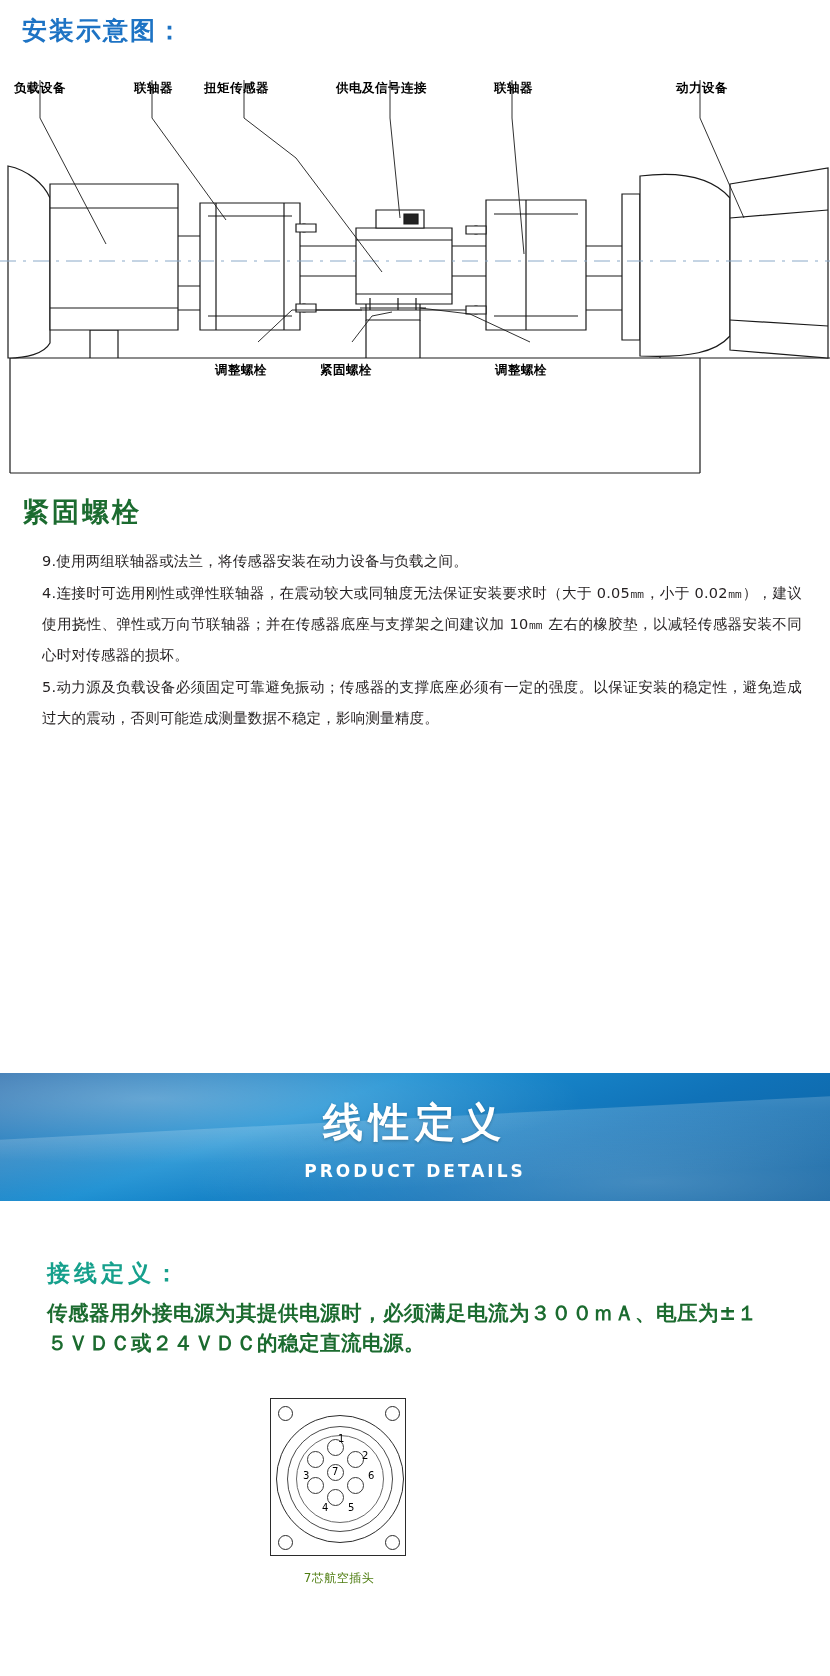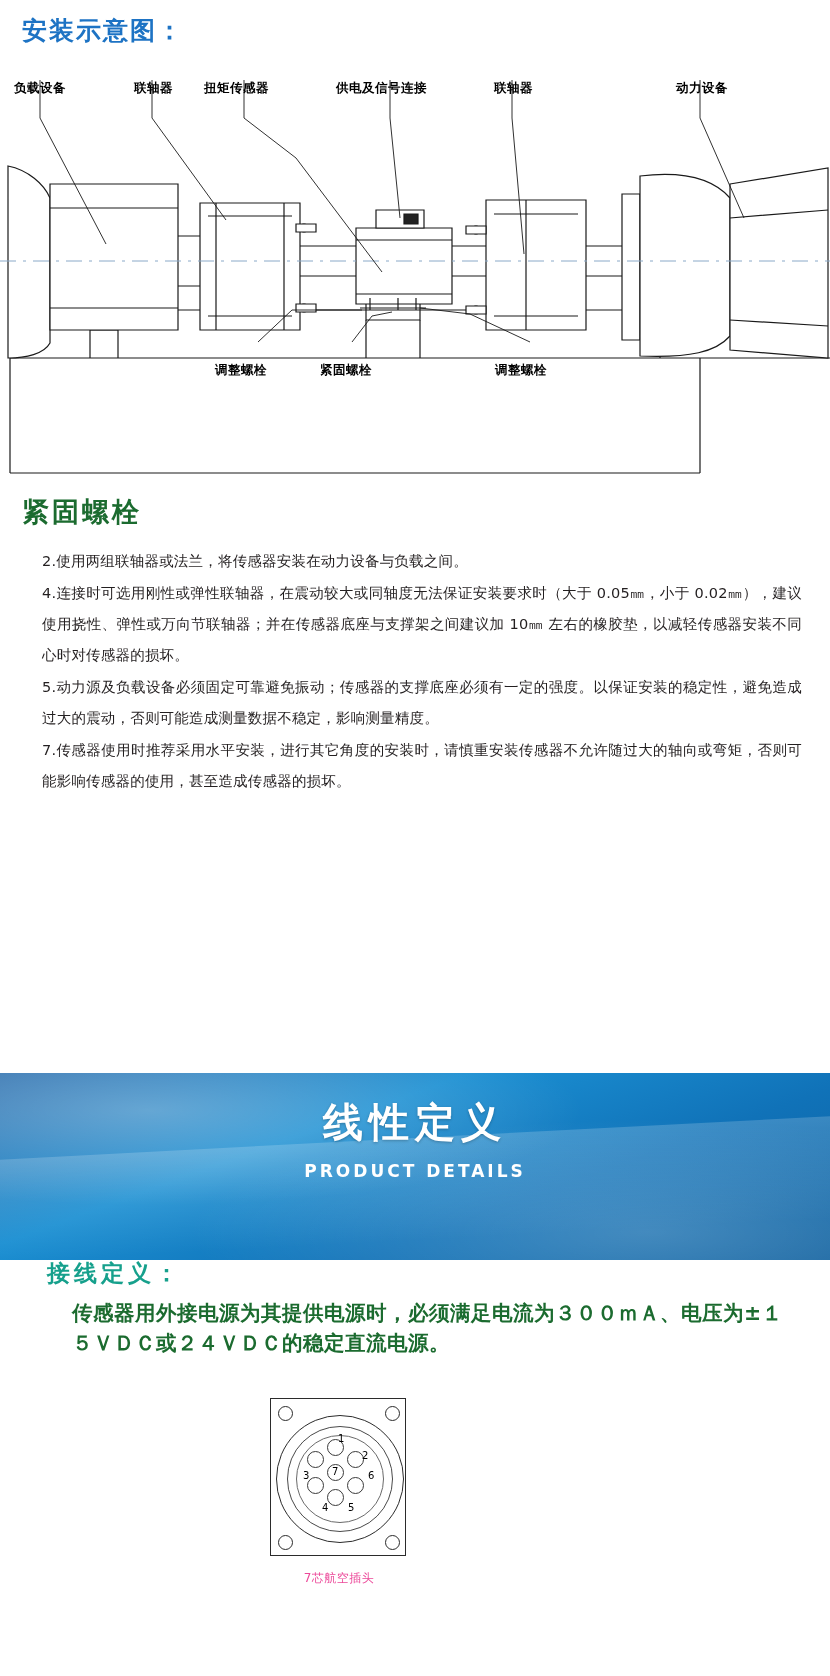--- a/index.html
+++ b/index.html
@@ -76,21 +76,21 @@
     margin-bottom: 1px;
   }
   .mi-pad { padding-left: 14px; }
 
   
   .banner {
     position: absolute;
     left: 0;
     top: 1073px;
     width: 830px;
-    height: 187px;
+    height: 128px;
     background:
       radial-gradient(ellipse at 18% 20%, rgba(255,255,255,.30) 0%, rgba(255,255,255,0) 45%),
       radial-gradient(ellipse at 78% 85%, rgba(255,255,255,.22) 0%, rgba(255,255,255,0) 50%),
       linear-gradient(160deg, #2c6fae 0%, #1b8fd2 35%, #1072b8 65%, #0d5f9e 100%);
     overflow: hidden;
   }
   .banner:before {
     content: "";
     position: absolute;
     left: -10%;
@@ -137,21 +137,20 @@
   .wiring-text {
     position: absolute;
     left: 47px;
     top: 1298px;
     width: 730px;
     font-size: 20.5px;
     font-weight: bold;
     line-height: 30px;
     color: #1b6b2f;
     letter-spacing: .5px;
-    margin-left: 25px;
   }
 
   
   .connector {
     position: absolute;
     left: 270px;
     top: 1398px;
     width: 138px;
     height: 160px;
   }
@@ -214,21 +213,21 @@
     color: #000;
     white-space: nowrap;
   }
   .conn-caption {
     position: absolute;
     left: 270px;
     top: 1570px;
     width: 138px;
     text-align: center;
     font-size: 12px;
-    color: #ec4899;
+    color: #4d7c0f;
     letter-spacing: .5px;
   }
 </style>
 </head>
 <body>
 
 <div class="page">
 
   <div class="sec-install-title">安装示意图：</div>
 
@@ -309,24 +308,23 @@
     <div class="diag-label" style="left:494px; top:8px;">联轴器</div>
     <div class="diag-label" style="left:676px; top:8px;">动力设备</div>
     <div class="diag-label" style="left:215px; top:290px;">调整螺栓</div>
     <div class="diag-label" style="left:320px; top:290px;">紧固螺栓</div>
     <div class="diag-label" style="left:495px; top:290px;">调整螺栓</div>
   </div>
 
   <div class="sec-method-title">紧固螺栓</div>
 
   <div class="method-list">
-    <div class="method-item mi-pad">2.使用两组联轴器或法兰，将传感器安装在动力设备与负载之间。</div>
+    <div class="method-item mi-pad">9.使用两组联轴器或法兰，将传感器安装在动力设备与负载之间。</div>
     <div class="method-item mi-pad">4.连接时可选用刚性或弹性联轴器，在震动较大或同轴度无法保证安装要求时（大于 0.05㎜，小于 0.02㎜），建议使用挠性、弹性或万向节联轴器；并在传感器底座与支撑架之间建议加 10㎜ 左右的橡胶垫，以减轻传感器安装不同心时对传感器的损坏。</div>
     <div class="method-item mi-pad">5.动力源及负载设备必须固定可靠避免振动；传感器的支撑底座必须有一定的强度。以保证安装的稳定性，避免造成过大的震动，否则可能造成测量数据不稳定，影响测量精度。</div>
-    <div class="method-item mi-pad">7.传感器使用时推荐采用水平安装，进行其它角度的安装时，请慎重安装传感器不允许随过大的轴向或弯矩，否则可能影响传感器的使用，甚至造成传感器的损坏。</div>
   </div>
 
   <div class="banner">
     <div class="banner-cn">线性定义</div>
     <div class="banner-en">PRODUCT DETAILS</div>
   </div>
 
   <div class="wiring-title">接线定义：</div>
   <div class="wiring-text">传感器用外接电源为其提供电源时，必须满足电流为３００ｍＡ、电压为±１５ＶＤＣ或２４ＶＤＣ的稳定直流电源。</div>
 

